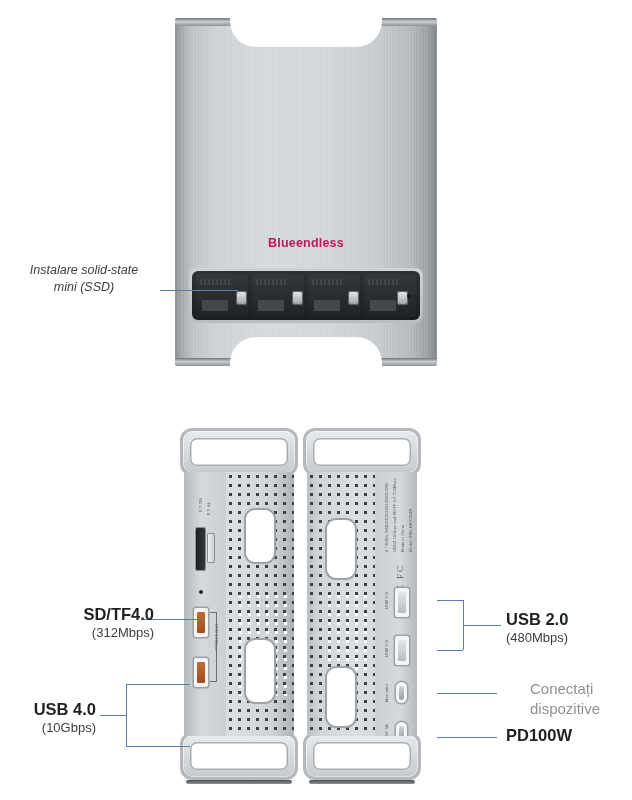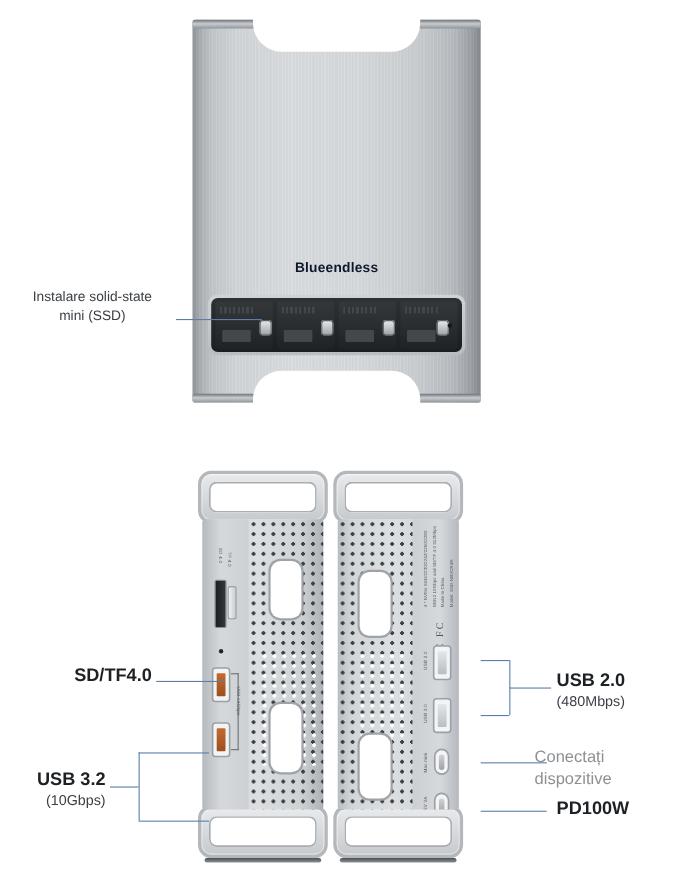--- a/index.html
+++ b/index.html
@@ -48,21 +48,21 @@
     border-radius: 2px;
   }
   .rail-tl { top: 0; left: 0; width: 58px; }
   .rail-tr { top: 0; right: 0; width: 58px; }
   .rail-bl { bottom: 0; left: 0; width: 58px; }
   .rail-br { bottom: 0; right: 0; width: 58px; }
 
   .brand {
     position: absolute; left: 0; right: 0; top: 218px;
     text-align: center;
-    font-size: 12.5px; font-weight: bold; color: #0f172a;
+    font-size: 12.5px; font-weight: bold; color: #be185d;
     letter-spacing: 0.2px;
   }
 
   
   .ssd-bay {
     position: absolute; left: 14px; top: 250px;
     width: 234px; height: 55px;
     background: linear-gradient(180deg,#cfd3d6,#b9bdc1);
     border-radius: 8px;
     padding: 3px;
@@ -96,20 +96,21 @@
   .bay-led {
     position: absolute; right: 9px; top: 50%; transform: translateY(-50%);
     width: 4px; height: 4px; border-radius: 50%;
     background: #15181a;
   }
 
   
   #ssd-callout {
     position: absolute; left: 8px; top: 262px; width: 152px;
     text-align: center;
+    font-style: italic;
   }
   .callout-title {
     font-size: 12.5px; color: #3a3f44; line-height: 1.35;
   }
   .callout-sub {
     margin-top: 14px;
     font-size: 12px; color: #949799; line-height: 1.35;
   }
 
   
@@ -253,21 +254,21 @@
 
   .lbl { position: absolute; }
   .lbl .big {
     font-size: 16.5px; font-weight: bold; color: #1d2124;
     line-height: 1.2; white-space: nowrap;
   }
   .lbl .small {
     font-size: 13px; color: #3a3f44; line-height: 1.3; white-space: nowrap;
   }
   .lbl .gray {
-    font-size: 15px; color: #8d9093; line-height: 1.3; white-space: nowrap;
+    font-size: 15px; color: #8d9093; line-height: 1.3; white-space: nowrap; margin-left: 44px;
   }
   .lbl.r { text-align: left; }
   .lbl.l { text-align: right; }
 </style>
 </head>
 <body>
 
 <div id="top-device">
   <div class="top-body"></div>
 
@@ -392,26 +393,27 @@
 
 <div class="lead vline" style="left:463px; top:600px; height:50px;"></div>
 <div class="lead hline" style="left:437px; top:600px; width:26px;"></div>
 <div class="lead hline" style="left:437px; top:650px; width:26px;"></div>
 <div class="lead hline" style="left:463px; top:625px; width:38px;"></div>
 
 <div class="lead hline" style="left:437px; top:693px; width:60px;"></div>
 
 <div class="lead hline" style="left:437px; top:737px; width:60px;"></div>
 
-<div class="lbl l" style="left:0; top:605px; width:138px;">
+<div class="lbl l" style="left:16px; top:605px; width:138px;">
   <div class="big">SD/TF4.0</div>
+  <div class="small">(312Mbps)</div>
 </div>
 
 <div class="lbl l" style="left:0; top:700px; width:96px;">
-  <div class="big">USB 3.2</div>
+  <div class="big">USB 4.0</div>
   <div class="small">(10Gbps)</div>
 </div>
 
 <div class="lbl r" style="left:506px; top:610px;">
   <div class="big">USB 2.0</div>
   <div class="small">(480Mbps)</div>
 </div>
 
 <div class="lbl r" style="left:486px; top:679px;">
   <div class="gray">Conectați</div>

